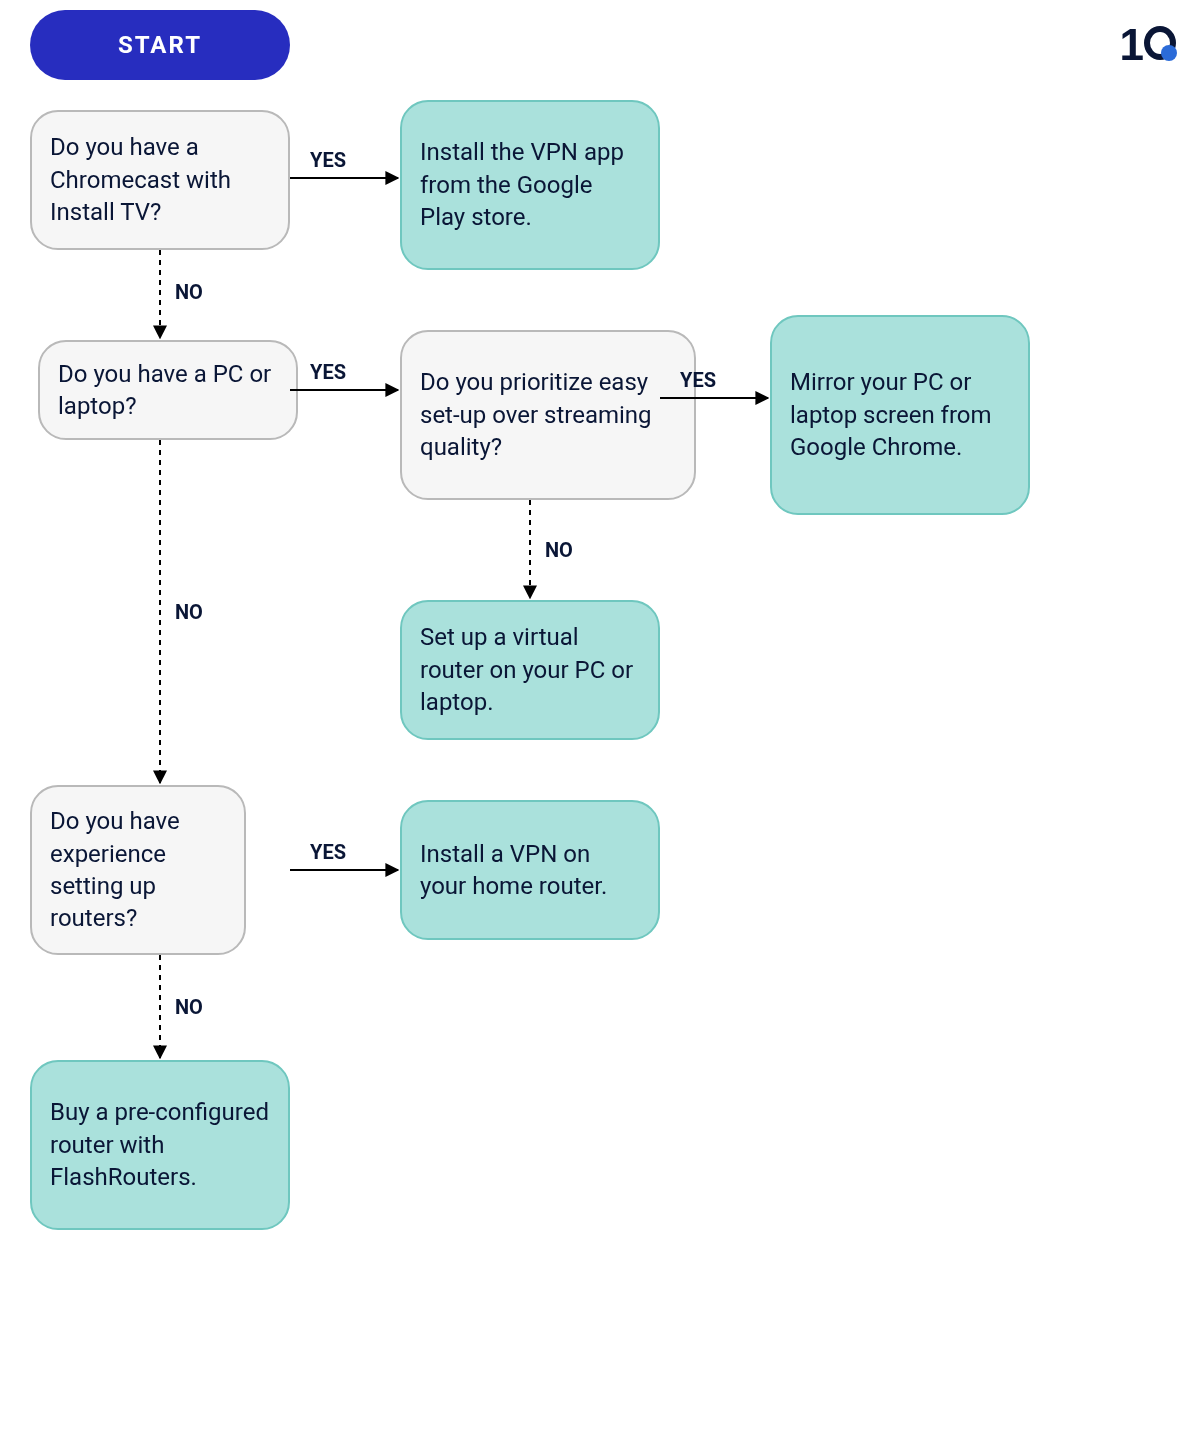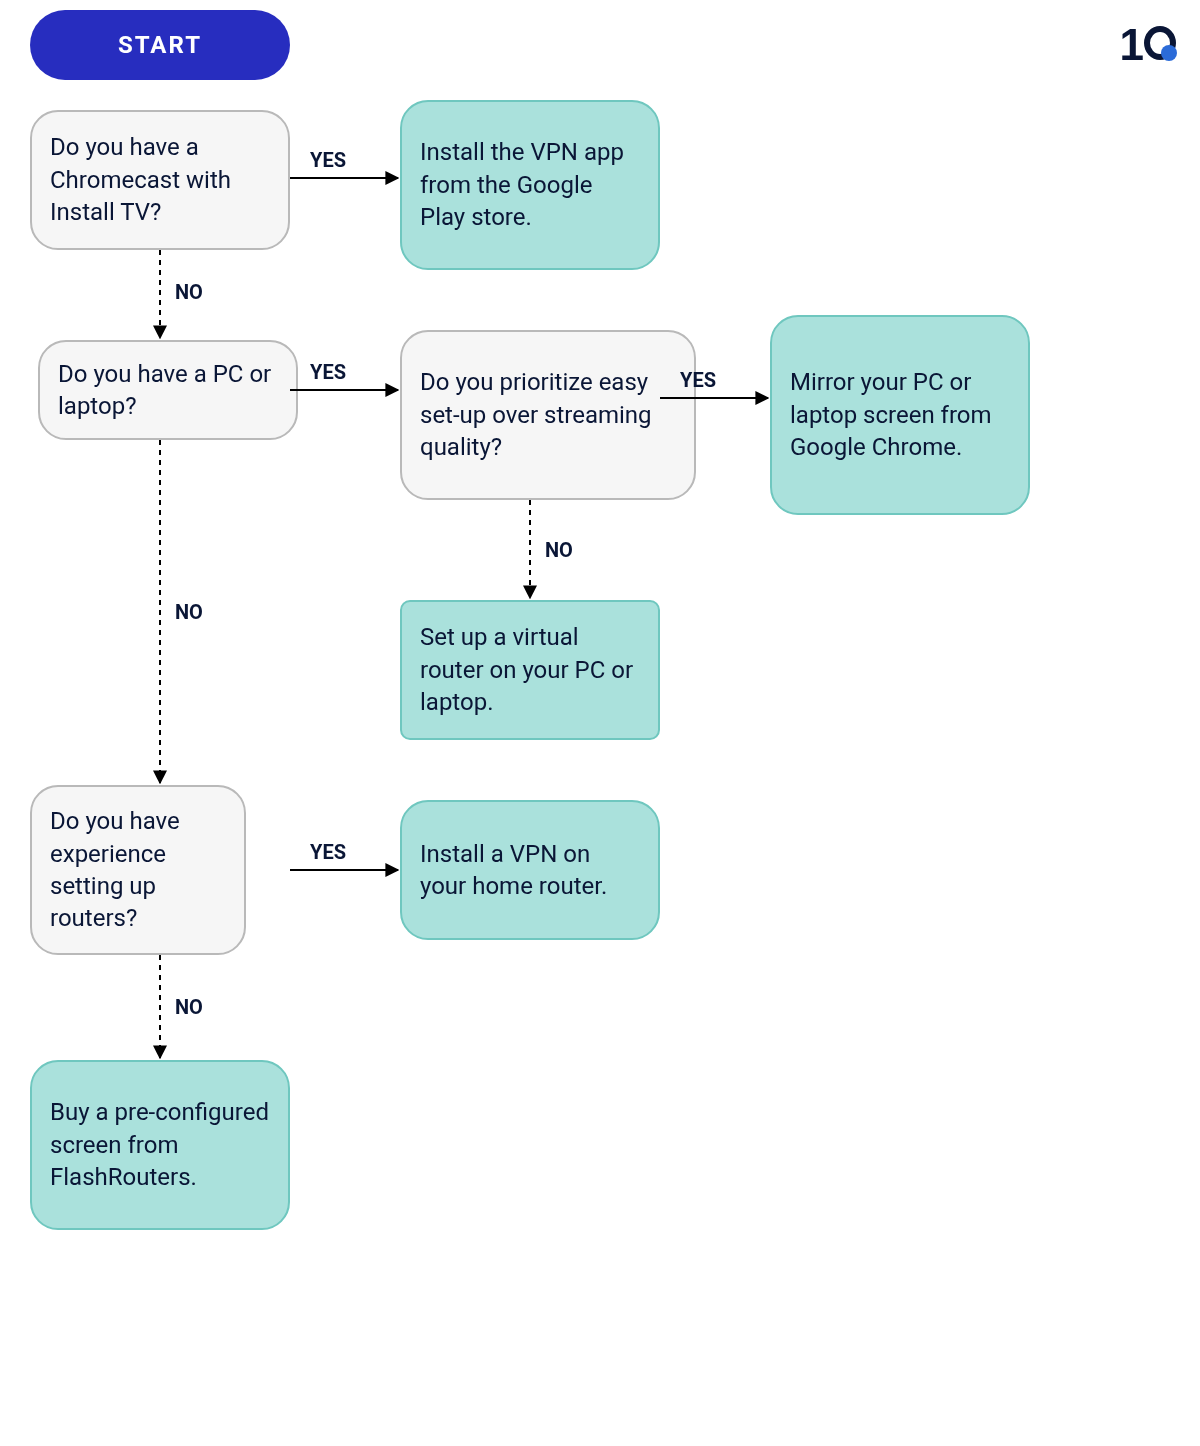--- a/index.html
+++ b/index.html
@@ -126,27 +126,27 @@
   <div class="node question" style="left:30px; top:110px; width:260px; height:140px;">Do you have a Chromecast with Install TV?</div>
 
   <div class="node answer" style="left:400px; top:100px; width:260px; height:170px;">Install the VPN app from the Google Play store.</div>
 
   <div class="node question" style="left:30px; top:340px; width:260px; height:100px;margin-left:8px;">Do you have a PC or laptop?</div>
 
   <div class="node question" style="left:400px; top:330px; width:296px; height:170px;">Do you prioritize easy set-up over streaming quality?</div>
 
   <div class="node answer" style="left:770px; top:315px; width:260px; height:200px;">Mirror your PC or laptop screen from Google Chrome.</div>
 
-  <div class="node answer" style="left:400px; top:600px; width:260px; height:140px;border-radius:10px;">Set up a virtual router on your PC or laptop.</div>
+  <div class="node answer" style="left:400px; top:600px; width:260px; height:140px;">Set up a virtual router on your PC or laptop.</div>
 
   <div class="node question" style="left:30px; top:785px; width:216px; height:170px;">Do you have experience setting up routers?</div>
 
   <div class="node answer" style="left:400px; top:800px; width:260px; height:140px;">Install a VPN on your home router.</div>
 
-  <div class="node answer" style="left:30px; top:1060px; width:260px; height:170px;">Buy a pre-configured screen from FlashRouters.</div>
+  <div class="node answer" style="left:30px; top:1060px; width:260px; height:170px;">Buy a pre-configured router with FlashRouters.</div>
 
   <svg class="arrows">
     <defs>
       <marker id="arrowhead" viewBox="0 0 10 10" refX="9" refY="5" markerWidth="7" markerHeight="7" orient="auto-start-reverse">
         <path d="M 0 0 L 10 5 L 0 10 z" fill="#000"></path>
       </marker>
     </defs>
 
     <line x1="290" y1="178" x2="398" y2="178" stroke="#000" stroke-width="2" marker-end="url(#arrowhead)"></line>
 

